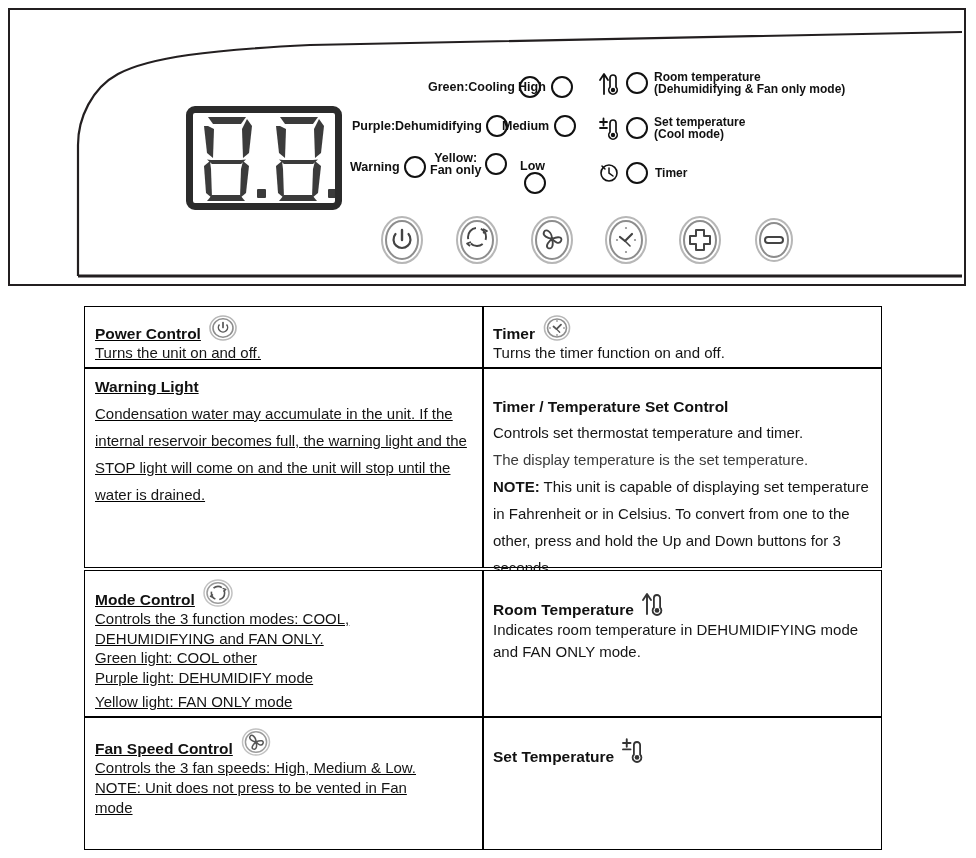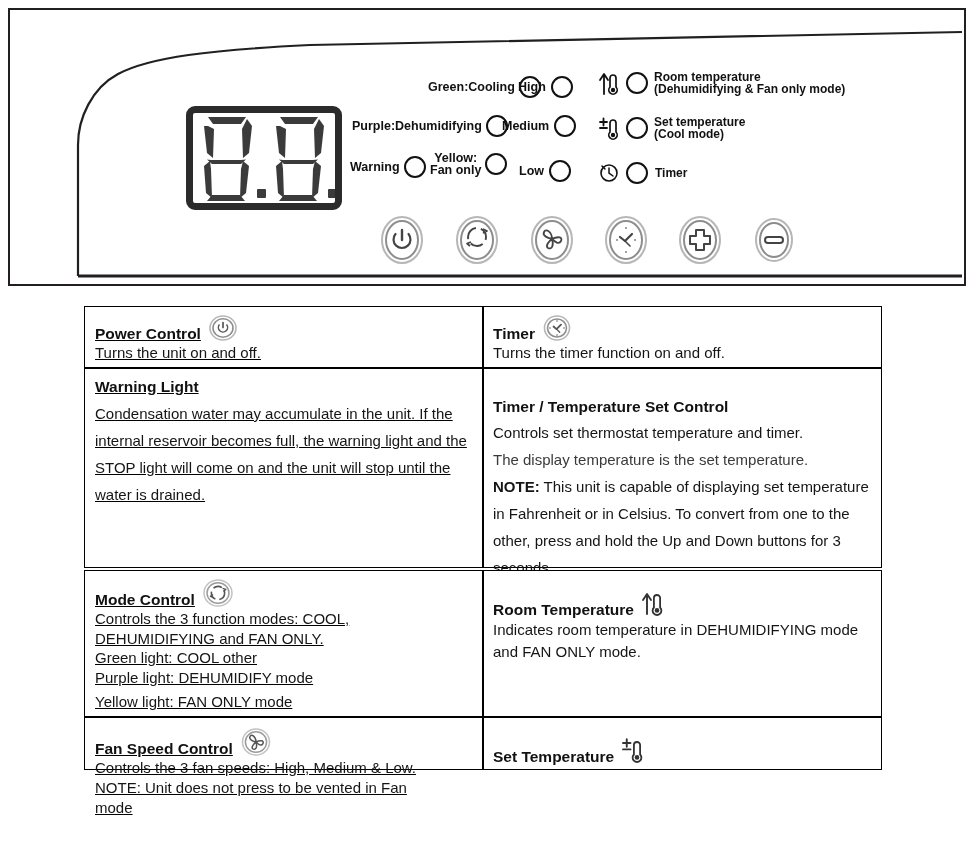--- a/index.html
+++ b/index.html
@@ -18,21 +18,21 @@
 
   .icn{flex:none;}
   .rt-txt{font-size:12px;font-weight:700;line-height:12.5px;color:#111;white-space:pre;}
 
   .btn-row{position:absolute;left:370px;top:205px;width:430px;height:56px;}
   .pbtn{position:absolute;width:44px;height:50px;}
 
   
   .tbl{position:absolute;border:1.6px solid #000;box-sizing:border-box;background:#fff;}
   .tblA{left:84px;top:306px;width:798px;height:262px;}
-  .tblB{left:84px;top:570px;width:798px;height:200px;}
+  .tblB{left:84px;top:570px;width:798px;height:280px;}
   .vdiv{position:absolute;top:0;bottom:0;width:1.6px;background:#000;left:397px;}
   .hdiv{position:absolute;left:0;right:0;height:1.6px;background:#000;}
 
   .cell{position:absolute;box-sizing:border-box;padding:6px 10px 0 10px;}
   .cl{left:0;width:399px;text-decoration:underline;}
   .cr{left:398px;width:400px;}
 
   .ttl{font-size:15.5px;font-weight:700;color:#111;display:inline;vertical-align:baseline;}
   .ttl-line{display:flex;align-items:flex-end;gap:7px;height:30px;}
   .ttl-line .icn{margin-bottom:2px;}
@@ -104,21 +104,21 @@
     </div>
 
     <div class="lamp-row" style="left:508px;top:66px;">
       <span class="lamp-label">High</span>
       <span class="led" style="margin-left:5px;"></span>
     </div>
     <div class="lamp-row" style="left:492px;top:105px;">
       <span class="lamp-label">Medium</span>
       <span class="led" style="margin-left:5px;"></span>
     </div>
-    <div class="lamp-row" style="left:509px;top:150px;">
+    <div class="lamp-row" style="left:509px;top:150px;flex-direction:column;">
       <span class="lamp-label">Low</span>
       <span class="led" style="margin-left:5px;"></span>
     </div>
 
     <div class="lamp-row" style="left:588px;top:60px;">
       <svg class="icn" width="22" height="26" viewBox="0 0 22 26">
         <path d="M6 24 L6 6 M2 10 L6 4 L10 10" fill="none" stroke="#111" stroke-width="1.8" stroke-linejoin="round" stroke-linecap="round"></path>
         <path d="M15 5 a3 3 0 0 1 3 3 v9 a4.2 4.2 0 1 1 -6 0 V8 a3 3 0 0 1 3 -3 z" fill="none" stroke="#111" stroke-width="1.7"></path>
         <circle cx="15" cy="20" r="2.2" fill="#111"></circle>
       </svg>

